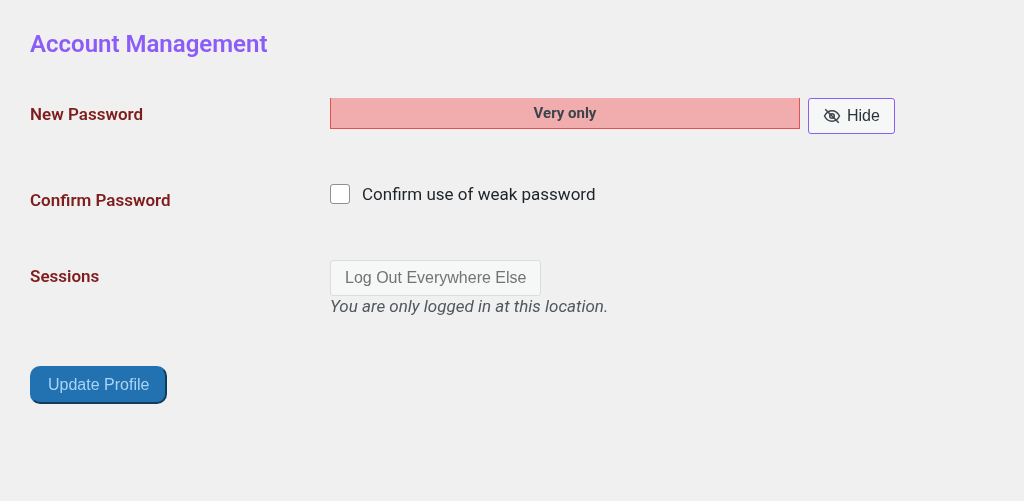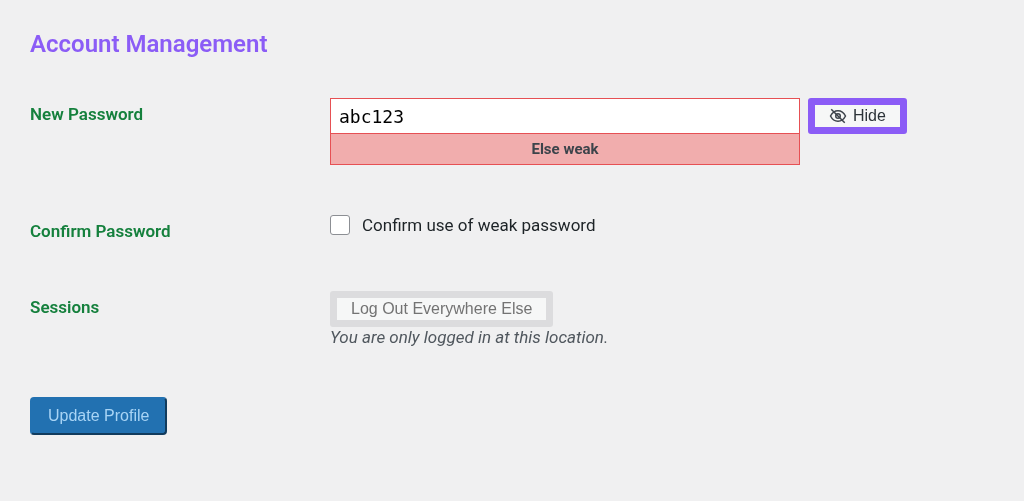--- a/index.html
+++ b/index.html
@@ -18,21 +18,21 @@
     }
     .form-row {
       display: flex;
       align-items: flex-start;
       margin-bottom: 50px;
     }
     .form-label {
       width: 300px;
       font-size: 17px;
       font-weight: 600;
-      color: #15803d;
+      color: #7f1d1d;
       padding-top: 6px;
     }
     .form-field {
       flex: 1;
     }
     .password-row {
       display: flex;
       align-items: flex-start;
       gap: 8px;
     }
@@ -61,39 +61,39 @@
       border: 1px solid #e65054;
       border-top: none;
       color: #3c434a;
     }
     .btn {
       display: inline-flex;
       align-items: center;
       gap: 6px;
       padding: 6px 14px;
       font-size: 16px;
-      border: 7px solid #8b5cf6;
+      border: 1px solid #8b5cf6;
       background: #f6f7f7;
       color: #2c3338;
       cursor: pointer;
       border-radius: 3px;
       height: 36px;
     }
     .btn-disabled {
       color: #737373;
       border-color: #dcdcde;
       cursor: default;
     }
     .btn-primary {
       background: #2271b1;
       border-color: #2271b1;
       color: #a8d4f5;
       padding: 8px 16px;
       font-size: 16px;
-      border-radius: 4px;
+      border-radius: 10px;
     }
     .checkbox-wrap {
       display: flex;
       align-items: flex-start;
       gap: 12px;
     }
     .checkbox {
       width: 20px;
       height: 20px;
       border: 1px solid #8c8f94;
@@ -122,22 +122,21 @@
 </head>
 <body>
 
 <h2 class="section-title">Account Management</h2>
 
 <div class="form-row">
   <div class="form-label">New Password</div>
   <div class="form-field">
     <div class="password-row">
       <div class="password-wrap">
-        <input type="text" class="password-input" value="abc123" style="">
-        <div class="password-strength">Else weak</div>
+        <div class="password-strength">Very only</div>
       </div>
       <button class="btn">
         <span class="eye-icon">
           <svg viewBox="0 0 24 24" width="18" height="18" fill="none" stroke="#3c434a" stroke-width="2">
             <path d="M2 12s3.5-7 10-7 10 7 10 7-3.5 7-10 7-10-7-10-7z"></path>
             <circle cx="12" cy="12" r="3"></circle>
             <line x1="3" y1="3" x2="21" y2="21"></line>
           </svg>
         </span>
         <span>Hide</span>

